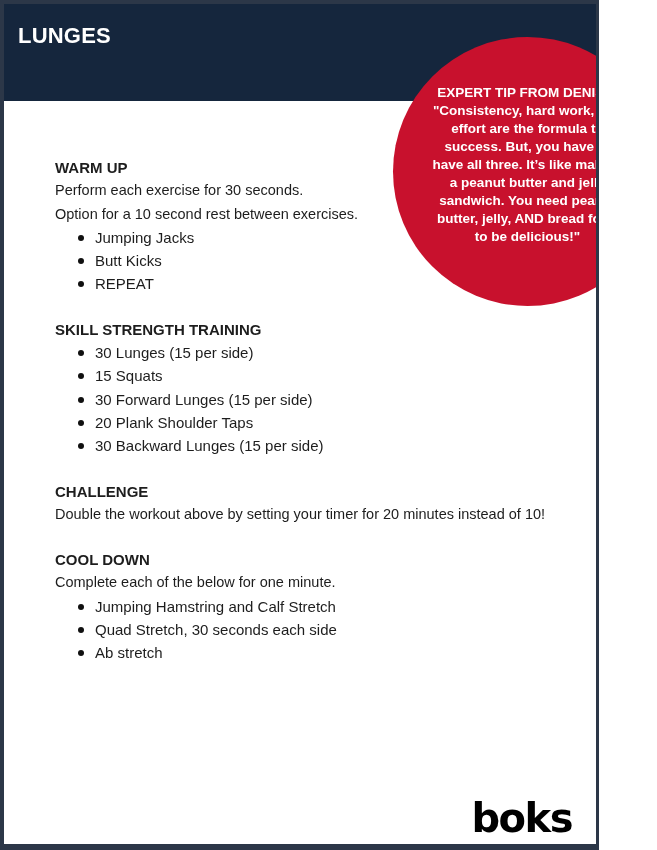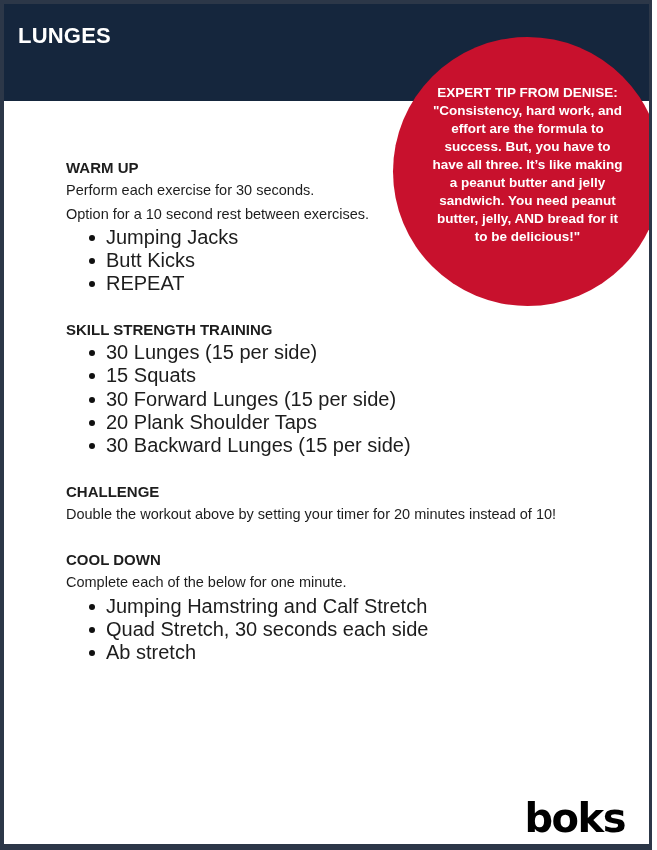--- a/index.html
+++ b/index.html
@@ -6,21 +6,21 @@
     --header-navy: #15263d;
     --tip-red: #c8112d;
     --border-color: #2c3748;
     --text-color: #1d1d1d;
     --white: #ffffff;
   }
   * { box-sizing: border-box; }
   html, body { margin: 0; padding: 0; background: #ffffff; }
   .page {
     position: relative;
-    width: 652px;
+    width: 599px;
     height: 850px;
     background: var(--white);
     border: 4px solid var(--border-color);
     border-right-width: 3px;
     border-bottom-width: 6px;
     overflow: hidden;
     font-family: "Liberation Sans", sans-serif;
     color: var(--text-color);
   }
   .header {
@@ -67,21 +67,21 @@
   }
   .content {
     position: absolute;
     top: 97px;
     left: 0;
     right: 0;
     padding-left: 51px;
     padding-right: 8px;
     z-index: 2;
   }
-  .section { margin: 11px; }
+  .section { margin: 0; }
   .section.first { margin-top: 55px; }
   .section.gap { margin-top: 22px; }
   .sec-title {
     margin: 0;
     font-size: 15px;
     font-weight: bold;
     line-height: 23.3px;
     color: var(--text-color);
   }
   .sec-text {
@@ -91,21 +91,21 @@
     color: var(--text-color);
   }
   .sec-list {
     list-style: none;
     margin: 0;
     padding: 0;
   }
   .sec-list li {
     position: relative;
     padding-left: 40px;
-    font-size: 20px;
+    font-size: 15px;
     line-height: 23.3px;
     color: var(--text-color);
   }
   .sec-list li::before {
     content: "";
     position: absolute;
     left: 23px;
     top: 9px;
     width: 6px;
     height: 6px;

